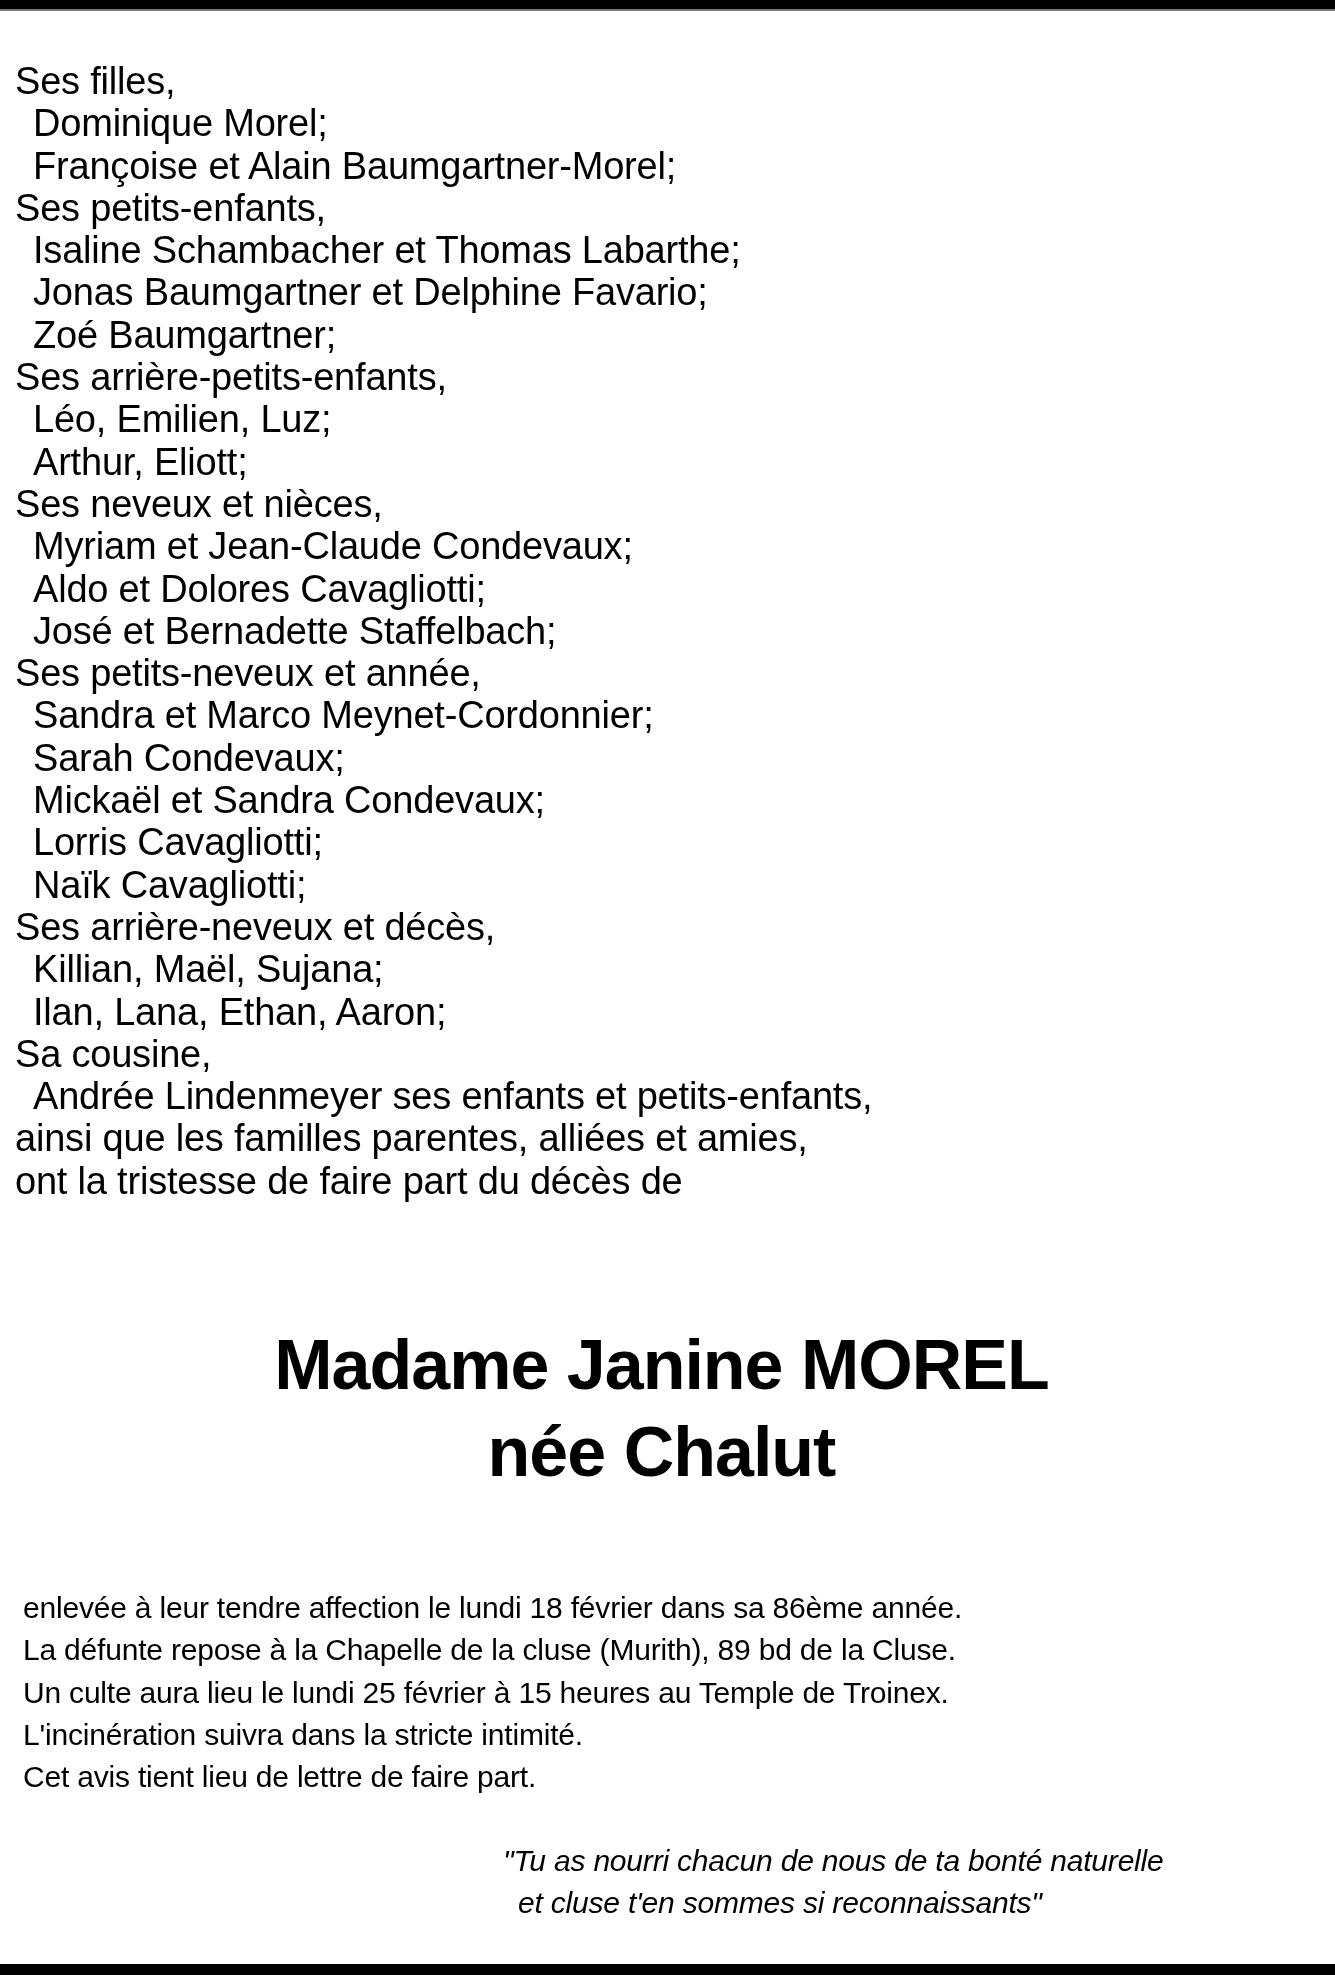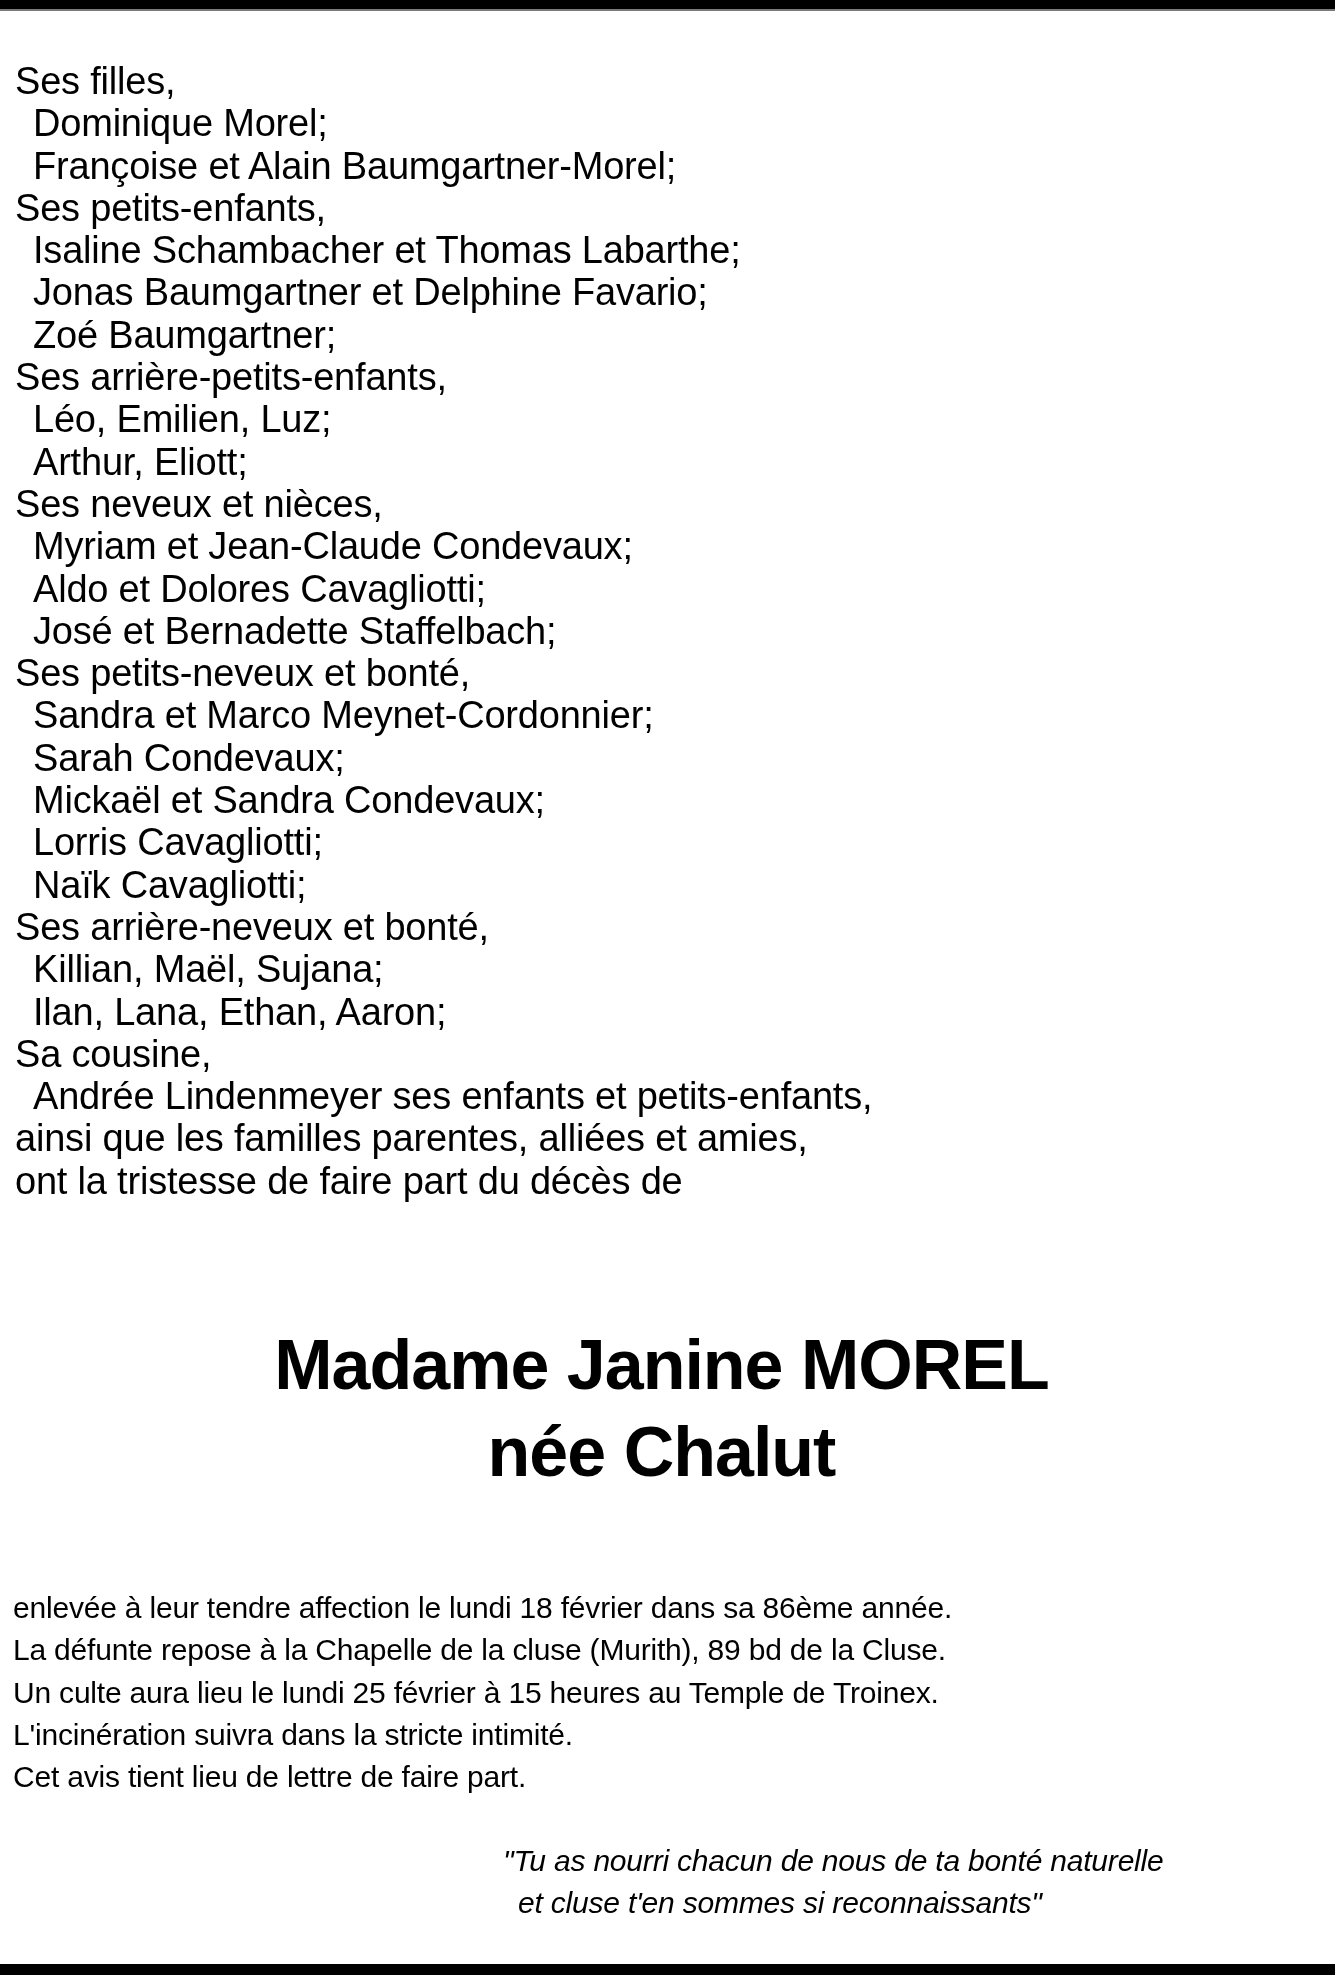--- a/index.html
+++ b/index.html
@@ -48,21 +48,21 @@
     width: 1323px;
     text-align: center;
     font-size: 70px;
     font-weight: bold;
     line-height: 87px;
     letter-spacing: -1px;
     margin: 0;
   }
   .announcement {
     position: absolute;
-    left: 13px;
+    left: 23px;
     top: 1587px;
     right: 10px;
     font-size: 30px;
     line-height: 42.3px;
     letter-spacing: -0.2px;
     white-space: nowrap;
   }
   .memorial-quote {
     position: absolute;
     left: 503px;
@@ -93,27 +93,27 @@
       <div class="line indent">Isaline Schambacher et Thomas Labarthe;</div>
       <div class="line indent">Jonas Baumgartner et Delphine Favario;</div>
       <div class="line indent">Zoé Baumgartner;</div>
       <div class="line">Ses arrière-petits-enfants,</div>
       <div class="line indent">Léo, Emilien, Luz;</div>
       <div class="line indent">Arthur, Eliott;</div>
       <div class="line">Ses neveux et nièces,</div>
       <div class="line indent">Myriam et Jean-Claude Condevaux;</div>
       <div class="line indent">Aldo et Dolores Cavagliotti;</div>
       <div class="line indent">José et Bernadette Staffelbach;</div>
-      <div class="line">Ses petits-neveux et bonté,</div>
+      <div class="line">Ses petits-neveux et année,</div>
       <div class="line indent">Sandra et Marco Meynet-Cordonnier;</div>
       <div class="line indent">Sarah Condevaux;</div>
       <div class="line indent">Mickaël et Sandra Condevaux;</div>
       <div class="line indent">Lorris Cavagliotti;</div>
       <div class="line indent">Naïk Cavagliotti;</div>
-      <div class="line">Ses arrière-neveux et bonté,</div>
+      <div class="line">Ses arrière-neveux et décès,</div>
       <div class="line indent">Killian, Maël, Sujana;</div>
       <div class="line indent">Ilan, Lana, Ethan, Aaron;</div>
       <div class="line">Sa cousine,</div>
       <div class="line indent">Andrée Lindenmeyer ses enfants et petits-enfants,</div>
       <div class="line">ainsi que les familles parentes, alliées et amies,</div>
       <div class="line">ont la tristesse de faire part du décès de</div>
     </div>
 
   <h1 class="deceased-title">
     <div>Madame Janine MOREL</div>

